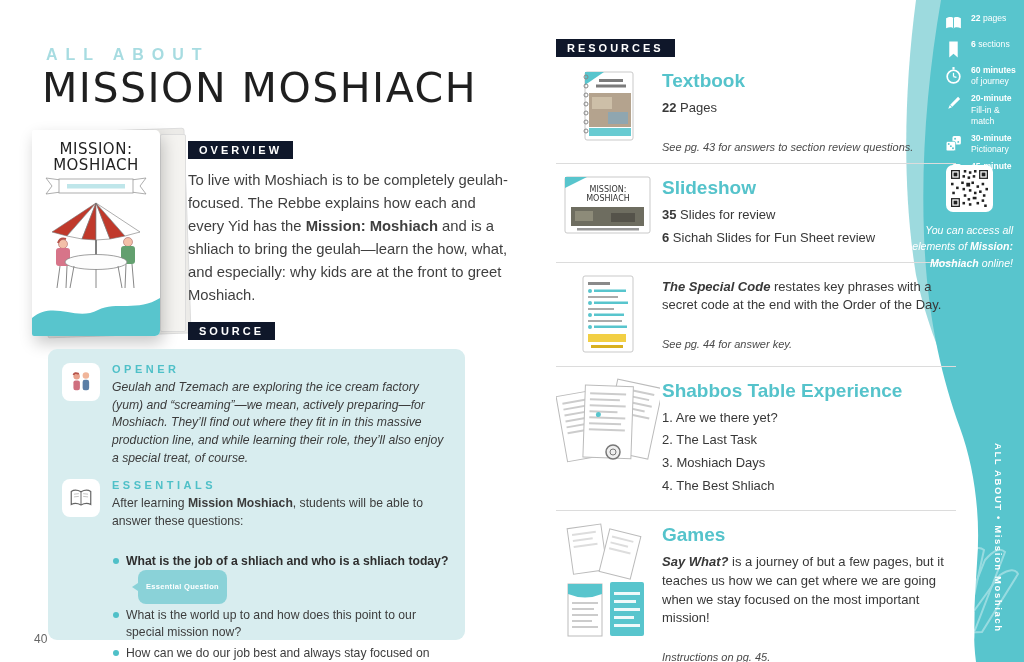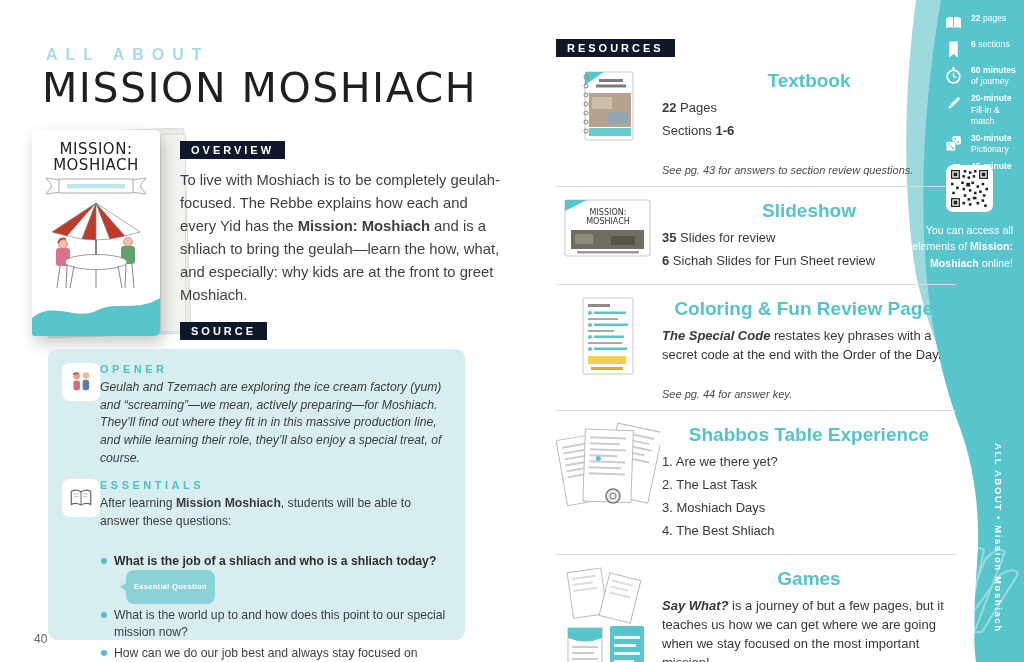--- a/index.html
+++ b/index.html
@@ -8,21 +8,21 @@
     font-family:"Liberation Sans", sans-serif;color:#3d3d3d;
   }
   .abs{position:absolute;}
 
   
   .kicker{left:46px;top:46px;font-size:16px;font-weight:bold;letter-spacing:8px;color:#a7dce1;z-index:2;}
   .title{left:42px;top:64px;font-size:41px;letter-spacing:1.5px;color:#1f1f1f;z-index:2;font-family:"DejaVu Sans",sans-serif;}
 
   .badge{display:inline-block;background:#0f172a;color:#fff;font-weight:bold;font-size:11px;
     letter-spacing:3px;padding:3px 11px;}
-  .ov-col{left:180px;top:140px;width:322px;z-index:2;}
+  .ov-col{left:188px;top:140px;width:322px;z-index:2;}
   .ov-p{font-size:14.8px;line-height:1.55;color:#3f3f3f;margin:10px 0 14px;}
   .heb{font-size:13.5px;color:#333;margin-top:9px;}
 
   
   .book{left:24px;top:122px;width:172px;height:224px;z-index:2;}
   .book-back{position:absolute;left:20px;top:8px;width:142px;height:204px;background:#ecebe8;
     border:1px solid #ddd;border-radius:3px;transform:rotate(-2deg);}
   .book-edge{position:absolute;left:136px;top:12px;width:24px;height:196px;background:#f4f3f0;
     border:1px solid #ddd;border-radius:2px;}
   .book-front{position:absolute;left:8px;top:8px;width:128px;height:206px;background:#fff;
@@ -30,21 +30,21 @@
   .bc-title{text-align:center;margin-top:11px;font-size:15px;line-height:1.08;color:#222;
     letter-spacing:.5px;font-weight:500;font-family:"DejaVu Sans",sans-serif;}
   .bc-title span{display:block;}
   .bc-banner{display:block;margin:3px auto 0;}
   .bc-scene{display:block;margin:0 auto;}
   .bc-wave{position:absolute;left:0;bottom:0;}
 
   
   .panel{left:48px;top:349px;width:417px;height:291px;background:#d8edef;border-radius:9px;
     z-index:2;padding:14px 16px 8px 14px;box-sizing:border-box;}
-  .lb-sec{display:flex;gap:0;margin-bottom:12px;}
+  .lb-sec{display:flex;gap:12px;margin-bottom:12px;}
   .lb-icon{width:38px;height:38px;background:#fff;border-radius:8px;display:flex;align-items:center;
     justify-content:center;flex:0 0 38px;}
   .lb-head{color:#4fc0c8;font-weight:bold;font-size:11px;letter-spacing:3.5px;margin-bottom:4px;}
   .lb-body{font-size:12.2px;line-height:1.45;color:#3c3c3c;}
   .italic{font-style:italic;}
   .q{position:relative;padding-left:14px;margin:3px 0;font-size:12.2px;line-height:1.4;}
   .q::before{content:"";position:absolute;left:1px;top:5px;width:6px;height:6px;border-radius:50%;background:#4fc0c8;}
   .q-bold{font-weight:bold;color:#2e2e2e;}
   .q-note{padding-left:14px;font-size:12.2px;line-height:1.4;}
   .eq-pill{position:relative;display:inline-block;background:#8ad2d8;color:#fff;font-size:7.5px;
@@ -53,35 +53,35 @@
     border-top:4px solid transparent;border-bottom:4px solid transparent;border-right:6px solid #8ad2d8;}
 
   .pg-left{left:34px;top:632px;font-size:12px;color:#666;z-index:2;}
 
   
   .res-col{left:556px;top:38px;width:400px;z-index:2;}
   .res-item{display:flex;border-bottom:1px solid #dcdcdc;padding:11px 0 10px;}
   .res-item.no-div{border-bottom:none;}
   .thumb{width:104px;flex:0 0 104px;display:flex;justify-content:center;align-items:flex-start;}
   .res-text{flex:1;padding-left:2px;}
-  .res-title{color:#55c3cb;font-weight:bold;font-size:19px;margin:2px 0 7px;text-align:center;}
+  .res-title{color:#55c3cb;font-weight:bold;font-size:19px;margin:2px 0 7px;}
   .res-line{font-size:13px;color:#383838;margin:4px 0;line-height:1.45;}
   .res-note{font-size:11px;font-style:italic;color:#4a4a4a;margin-top:23px;}
   .bi{font-weight:bold;font-style:italic;}
 
   
   .band-svg{left:0;top:0;z-index:1;pointer-events:none;}
   .stats{left:944px;top:13px;width:78px;z-index:3;}
   .stat-row{display:flex;gap:8px;margin-bottom:6px;align-items:flex-start;}
   .stat-icon{flex:0 0 19px;margin-top:1px;}
   .stat-text{font-size:8.6px;line-height:1.3;color:#fff;}
   .stat-text b{font-weight:bold;}
   .qr{left:946px;top:165px;width:47px;height:47px;background:#fff;border-radius:7px;z-index:3;
     display:flex;align-items:center;justify-content:center;}
-  .access{left:903px;top:222px;width:110px;text-align:right;color:#fff;
+  .access{left:903px;top:222px;width:110px;text-align:right;font-style:italic;color:#fff;
     font-size:10.6px;line-height:1.55;z-index:3;}
   .v-label{left:993px;top:443px;writing-mode:vertical-rl;color:#fff;font-weight:bold;
     font-size:9.5px;letter-spacing:1.6px;z-index:3;}
   .pg-right{left:1054px;top:630px;font-size:11.5px;color:#fff;z-index:3;}
 </style>
 </head>
 <body>
 
 <svg class="abs band-svg" width="1024" height="662" viewBox="0 0 1024 662">
   <path d="M916,0 C904,90 902,190 916,275 C928,330 948,375 968,415 L1024,415 L1024,0 Z" fill="#9ddade"></path>
@@ -213,21 +213,20 @@
           <circle cx="8" cy="36" r="2"></circle>
             <circle cx="8" cy="45" r="2"></circle>
             <circle cx="8" cy="54" r="2"></circle>
           <circle cx="8" cy="63" r="2"></circle>
         </g>
       </svg>
     </div>
     <div class="res-text">
       <div class="res-title">Textbook</div>
       <div class="res-line"><b>22</b><span> Pages</span></div>
-      <div class="res-line"><span>Sections </span><b>1-6</b></div>
       <div class="res-note">See pg. 43 for answers to section review questions.</div>
     </div>
   </div>
 
   
   <div class="res-item">
     <div class="thumb">
       <svg width="90" height="64" viewBox="0 0 90 64">
         <rect x="2" y="2" width="85" height="56" rx="2" fill="#fff" stroke="#c9c9c9"></rect>
         <polygon points="2,2 24,2 2,13" fill="#58c5cd"></polygon>
@@ -261,21 +260,20 @@
         <circle cx="11" cy="41" r="2" fill="#58c5cd"></circle>
           <rect x="15" y="39.5" width="30" height="2.5" fill="#58c5cd"></rect>
         <rect x="9" y="46" width="34" height="2" fill="#aaa"></rect>
         <circle cx="11" cy="53" r="2" fill="#58c5cd"></circle>
           <rect x="15" y="51.5" width="33" height="2.5" fill="#58c5cd"></rect>
         <rect x="9" y="60" width="38" height="8" fill="#f2cf44"></rect>
         <rect x="12" y="71" width="32" height="3" fill="#d8b021"></rect>
       </svg>
     </div>
     <div class="res-text">
-      <div class="res-title">Coloring &amp; Fun Review Pages</div>
       <div class="res-line"><span class="bi">The Special Code</span><span> restates key phrases with a secret code at the end with the Order of the Day.</span></div>
       <div class="res-note">See pg. 44 for answer key.</div>
     </div>
   </div>
 
   
   <div class="res-item">
     <div class="thumb">
       <svg width="104" height="98" viewBox="0 0 104 98">
         <g transform="rotate(12 80 50)">

